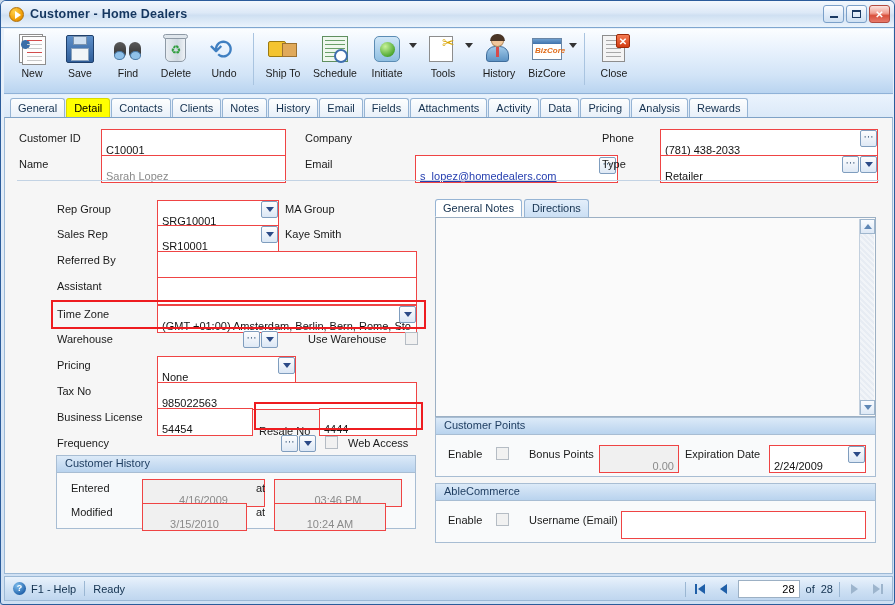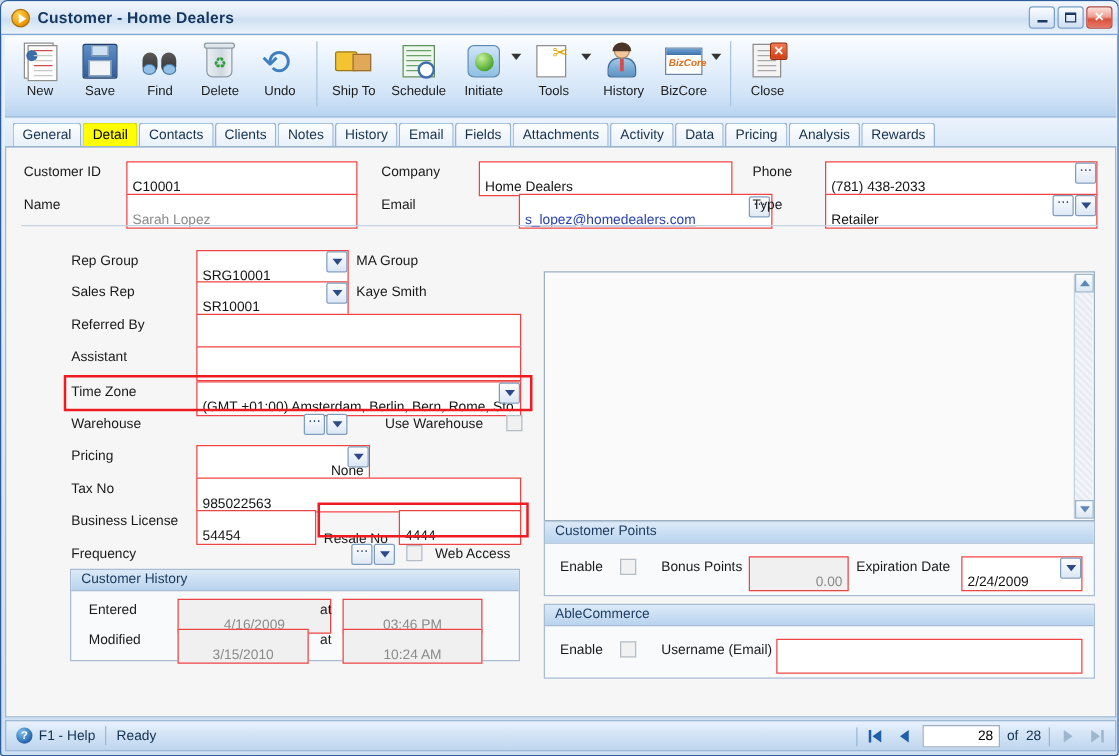--- a/index.html
+++ b/index.html
@@ -376,21 +376,20 @@
 
   <div id="client">
 
     <div class="lbl" style="left:14px; top:14px;">Customer ID</div>
     <div class="tbox" style="left:96px; top:11px; width:185px;">C10001</div>
 
     <div class="lbl" style="left:14px; top:40px;">Name</div>
     <div class="tbox gray" style="left:96px; top:37px; width:185px;">Sarah Lopez</div>
 
     <div class="lbl" style="left:300px; top:14px;">Company</div>
-    <div class="tbox" style="left:378px; top:11px; width:203px;">Home Dealers</div>
 
     <div class="lbl" style="left:300px; top:40px;">Email</div>
     <div class="tbox" style="left:378px; top:37px; width:203px;margin-left:32px;">
       <span class="link">s_lopez@homedealers.com</span>
       <div class="ellip">⋯</div>
     </div>
 
     <div class="lbl" style="left:597px; top:14px;">Phone</div>
     <div class="tbox" style="left:655px; top:11px; width:218px;">(781) 438-2033</div>
     <div class="ellip" style="left:855px; top:12px;">⋯</div>
@@ -433,21 +432,21 @@
     <div class="lbl" style="left:52px; top:215px;">Warehouse</div>
     <div class="tbox" style="left:152px; top:212px; width:122px;margin-top:47px;">MAIN</div>
     <div class="ellip" style="left:238px; top:213px;">⋯</div>
     <div class="dd" style="left:256px; top:213px;">
         <i></i>
       </div>
     <div class="lbl" style="left:303px; top:215px;">Use Warehouse</div>
     <div class="ckbox" style="left:400px; top:214px;"></div>
 
     <div class="lbl" style="left:52px; top:241px;">Pricing</div>
-    <div class="tbox" style="left:152px; top:238px; width:139px;text-align:right;">None</div>
+    <div class="tbox" style="left:152px; top:238px; width:139px;">None</div>
     <div class="dd" style="left:273px; top:239px;">
         <i></i>
       </div>
 
     <div class="lbl" style="left:52px; top:267px;">Tax No</div>
     <div class="tbox" style="left:152px; top:264px; width:260px;">985022563</div>
 
     <div class="lbl" style="left:52px; top:293px;">Business License</div>
     <div class="tbox" style="left:152px; top:290px; width:96px;">54454</div>
     <div class="lbl" style="left:254px; top:307px;">Resale No</div>
@@ -459,28 +458,32 @@
         <i></i>
       </div>
     <div class="ckbox" style="left:320px; top:318px;"></div>
     <div class="lbl" style="left:343px; top:319px;">Web Access</div>
 
     <div class="group" style="left:51px; top:337px; width:360px; height:74px;">
       <div class="gtitle">Customer History</div>
       <div class="lbl" style="left:14px; top:26px;">Entered</div>
       <div class="tbox ro center" style="left:85px; top:23px; width:123px;">4/16/2009</div>
       <div class="lbl" style="left:199px; top:26px;">at</div>
-      <div class="tbox ro center" style="left:217px; top:23px; width:112px;">03:46 PM</div>
+      <div class="tbox ro center" style="left:217px; top:23px; width:128px;">03:46 PM</div>
 
       <div class="lbl" style="left:14px; top:50px;">Modified</div>
       <div class="tbox ro center" style="left:85px; top:47px; width:105px;">3/15/2010</div>
       <div class="lbl" style="left:199px; top:50px;">at</div>
       <div class="tbox ro center" style="left:217px; top:47px; width:112px;">10:24 AM</div>
     </div>
 
+    <div class="ntabs" style="left:430px; top:81px;">
+      <div class="ntab sel">General Notes</div>
+      <div class="ntab">Directions</div>
+    </div>
     <div class="notesbox" style="left:430px; top:99px; width:441px; height:200px;">
 
       <div class="vscroll">
         <div class="vs-btn up">
             <i></i>
           </div>
         <div class="vs-btn dn">
             <i></i>
           </div>
       </div>

